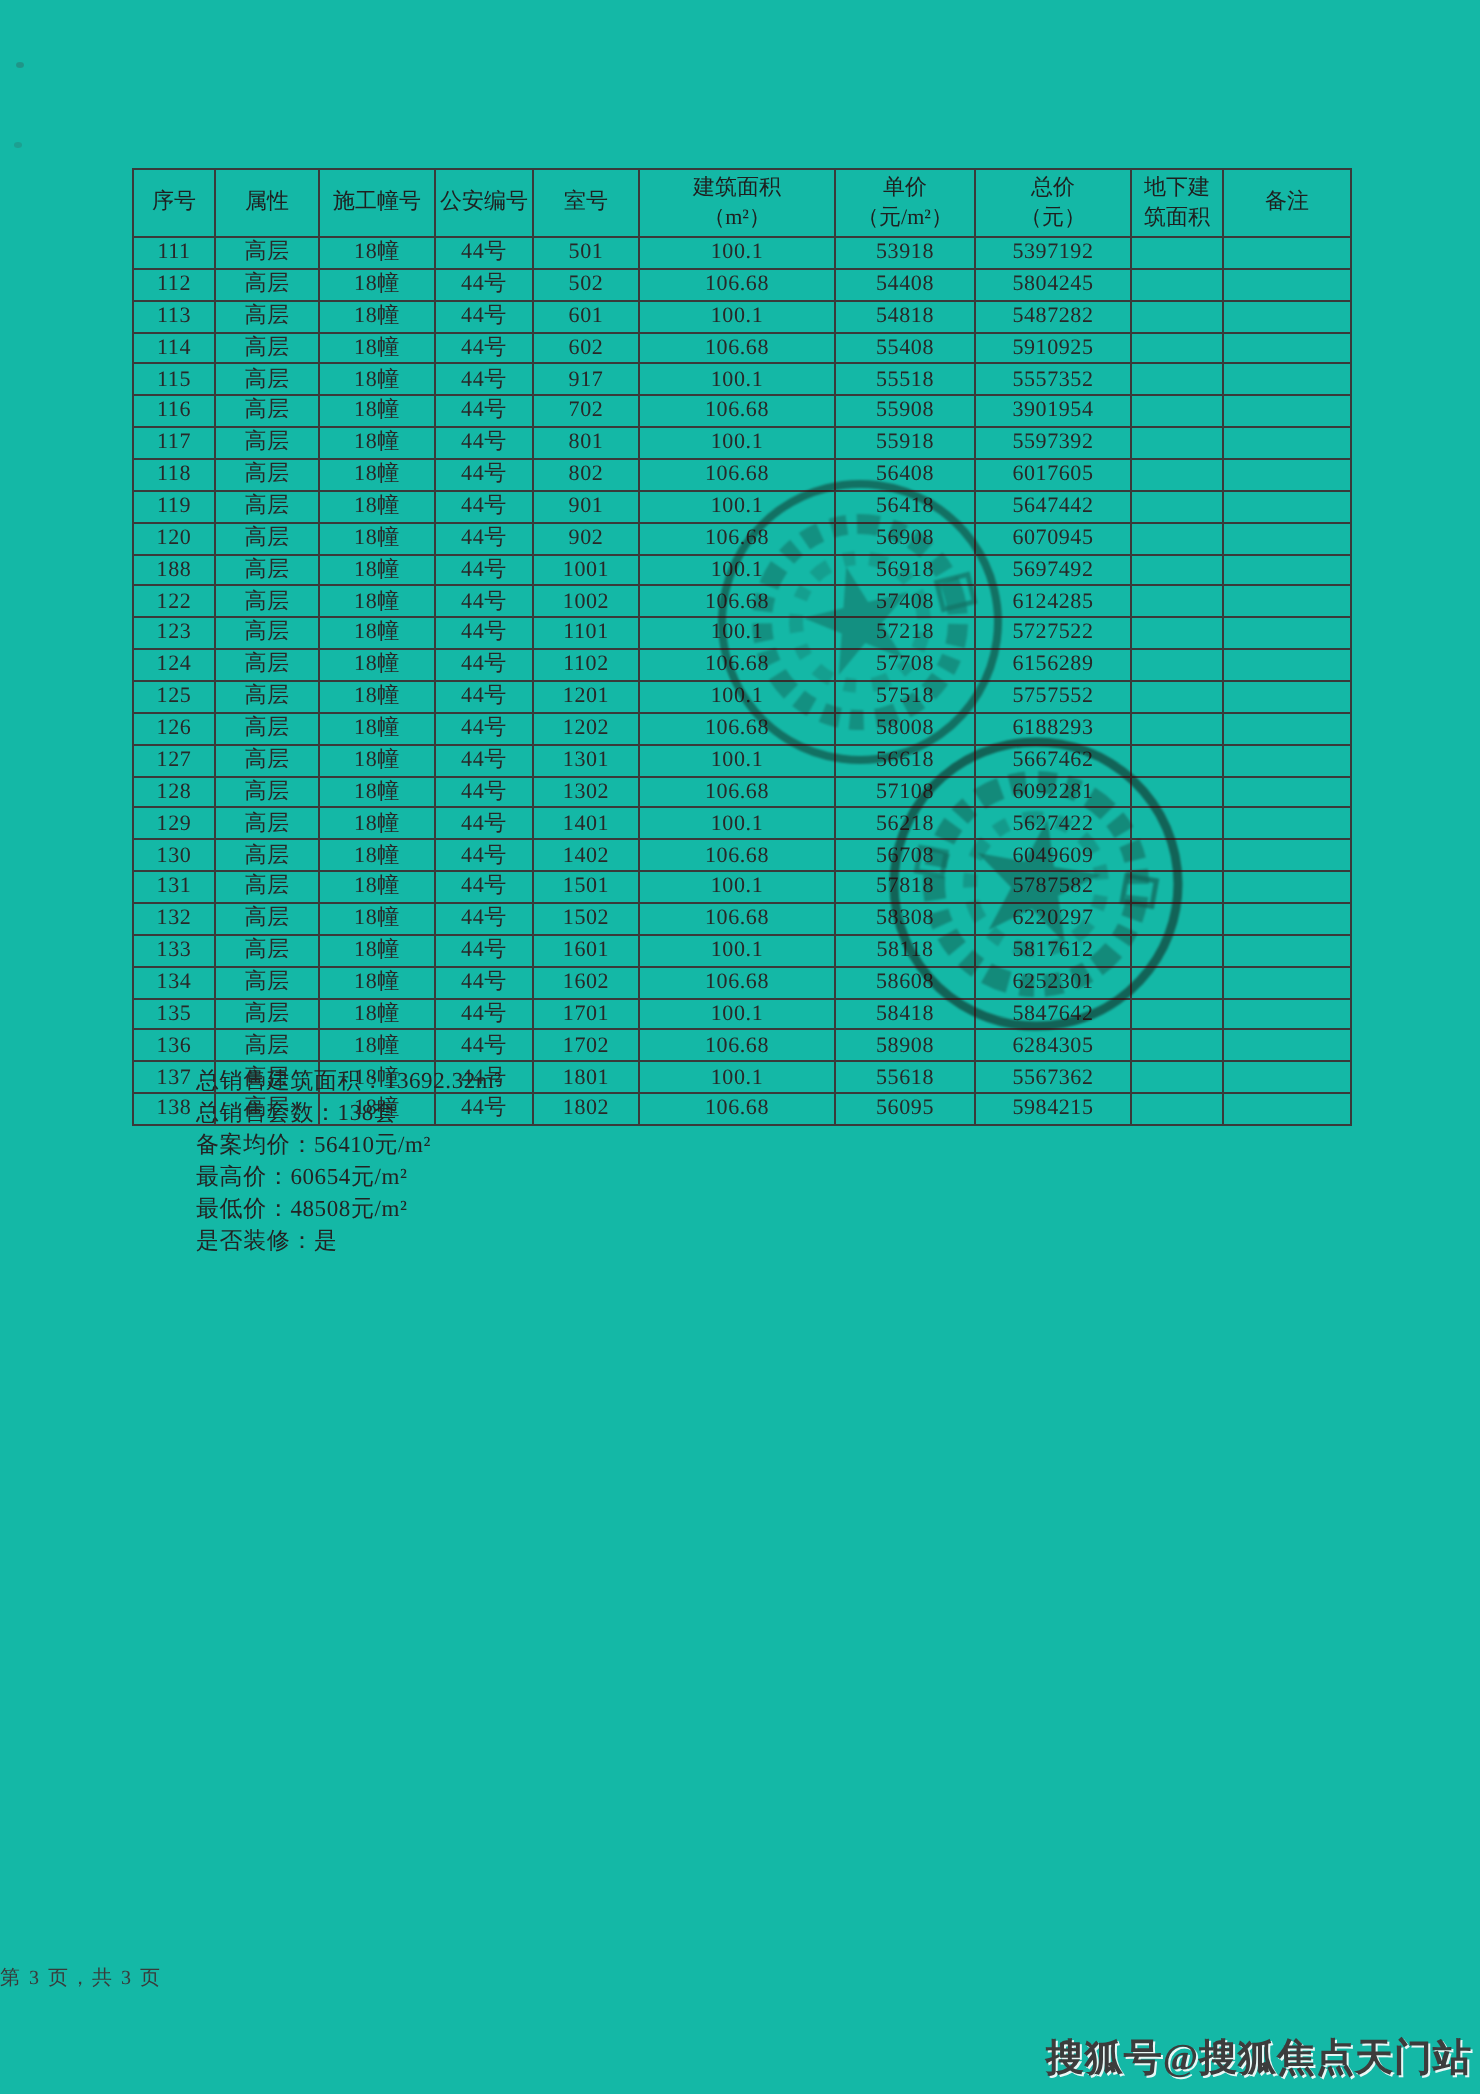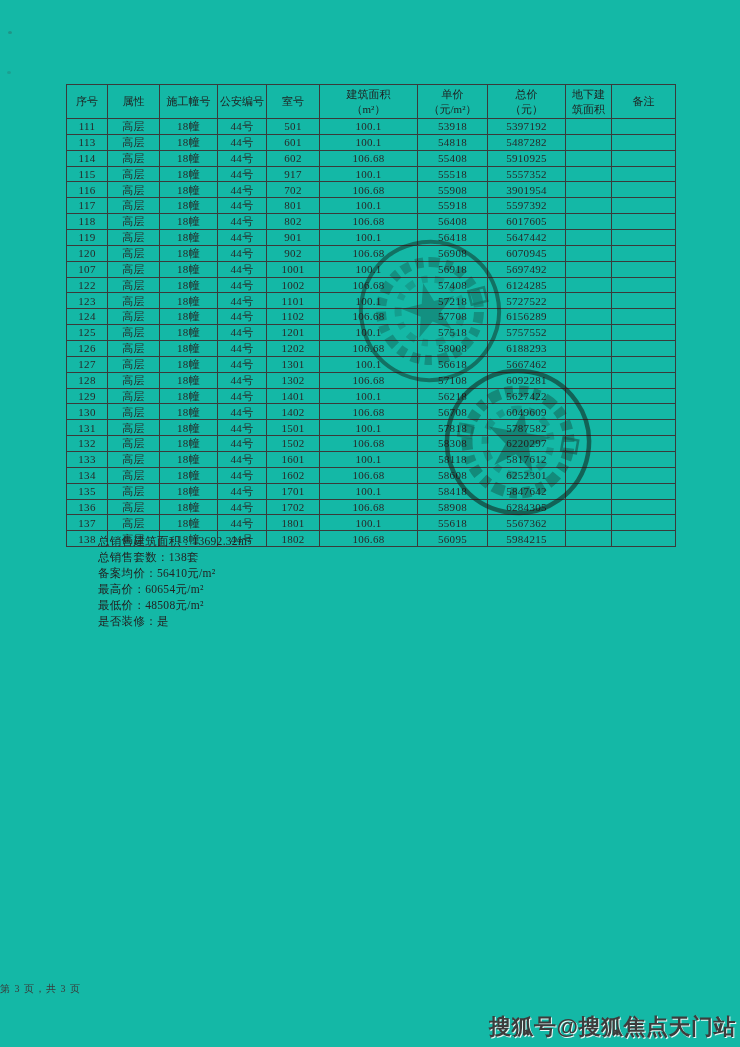--- a/index.html
+++ b/index.html
@@ -30,22 +30,22 @@
     font-size:11.5px;line-height:15.9px;color:#232323;letter-spacing:0.3px;
   }
   
   .footer{
     position:absolute;left:0;top:982px;width:100%;text-align:left;
     font-size:10px;color:#3a3a3a;letter-spacing:1px;
   }
   
   .watermark{
     position:absolute;right:4px;bottom:5px;
-    font-family:Liberation Sans, sans-serif;
-    font-size:22px;font-weight:700;color:#3c3c3c;
+    font-family:Liberation Serif, serif;
+    font-size:19px;font-weight:700;color:#3c3c3c;
     text-shadow:1px 1px 0 rgba(255,255,255,0.9);
     letter-spacing:0.5px;
   }
   
   svg.seals{
     position:absolute;left:0;top:0;pointer-events:none;
     mix-blend-mode:multiply;filter:blur(0.4px);
   }
   
   .speck{position:absolute;background:rgba(60,60,60,0.28);border-radius:50%;}
@@ -95,20 +95,32 @@
           <td>18幢</td>
           <td>44号</td>
           <td>501</td>
           <td>100.1</td>
           <td>53918</td>
           <td>5397192</td>
           <td></td>
           <td></td>
         </tr>
         <tr>
+          <td>112</td>
+          <td>高层</td>
+          <td>18幢</td>
+          <td>44号</td>
+          <td>502</td>
+          <td>106.68</td>
+          <td>54408</td>
+          <td>5804245</td>
+          <td></td>
+          <td></td>
+        </tr>
+        <tr>
           <td>113</td>
           <td>高层</td>
           <td>18幢</td>
           <td>44号</td>
           <td>601</td>
           <td>100.1</td>
           <td>54818</td>
           <td>5487282</td>
           <td></td>
           <td></td>
@@ -191,21 +203,21 @@
           <td>18幢</td>
           <td>44号</td>
           <td>902</td>
           <td>106.68</td>
           <td>56908</td>
           <td>6070945</td>
           <td></td>
           <td></td>
         </tr>
         <tr>
-          <td>107</td>
+          <td>188</td>
           <td>高层</td>
           <td>18幢</td>
           <td>44号</td>
           <td>1001</td>
           <td>100.1</td>
           <td>56918</td>
           <td>5697492</td>
           <td></td>
           <td></td>
         </tr>

